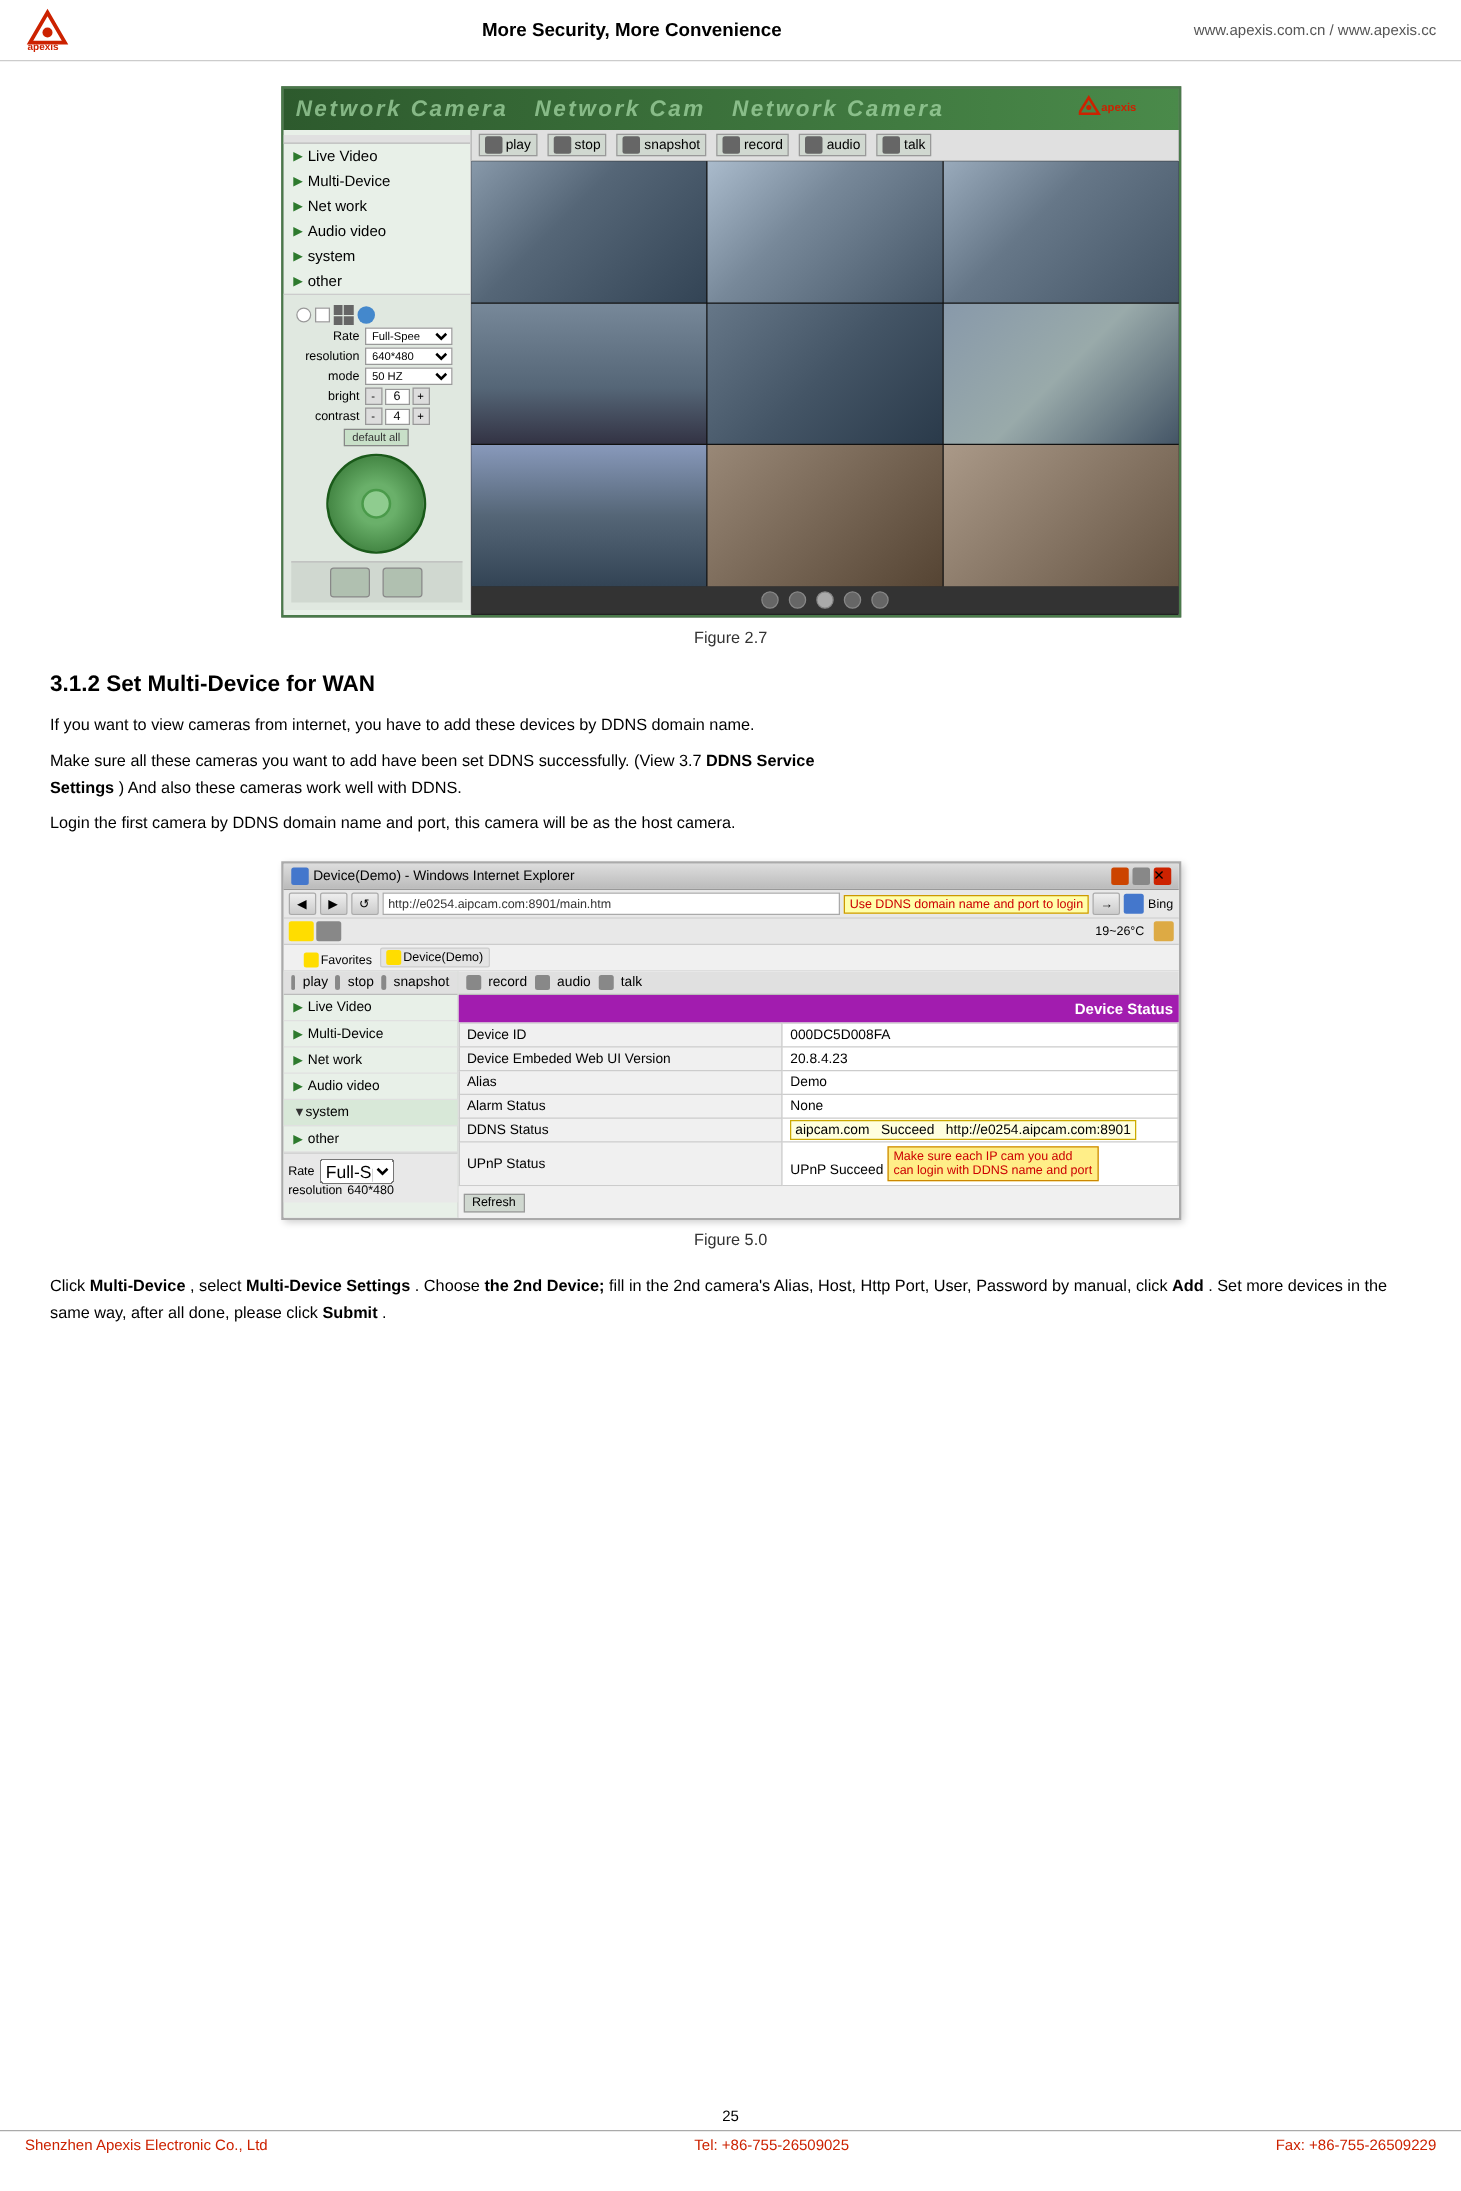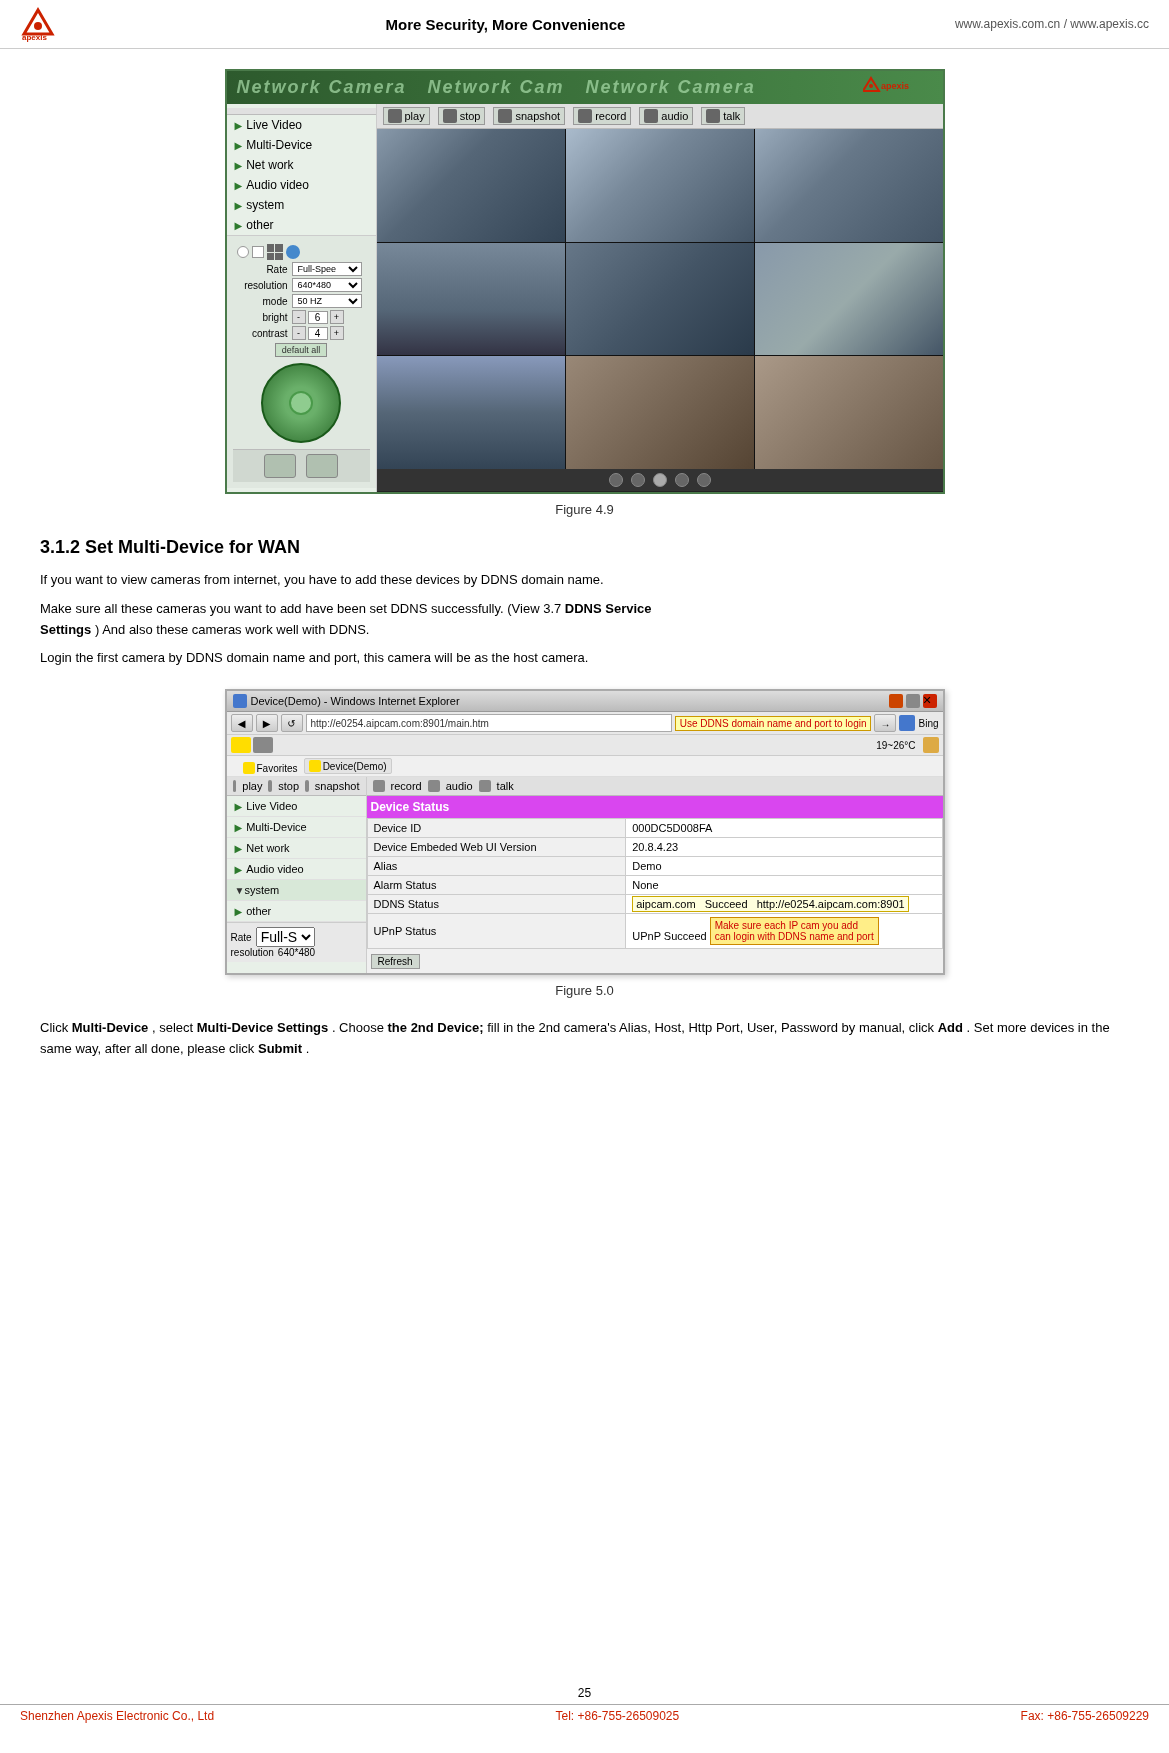--- a/index.html
+++ b/index.html
@@ -431,23 +431,23 @@
       align-items: center;
       gap: 6px;
       padding: 3px 6px;
       background: #e0e0e0;
       border-bottom: 1px solid #bbb;
       font-size: 11px;
     }
 
     
     .device-status-header {
-      background: #d946ef;
+      background: #a21caf;
       color: white;
-      text-align: left;
+      text-align: right;
       padding: 4px;
       font-size: 12px;
       font-weight: bold;
     }
 
     .device-table {
       width: 100%;
       border-collapse: collapse;
       font-size: 11px;
     }
@@ -719,21 +719,21 @@
           <div style="display:flex; justify-content:center; gap:8px; padding:4px; background:#333;">
             <div style="width:14px;height:14px;border-radius:50%;background:#666;border:1px solid #888;"></div>
             <div style="width:14px;height:14px;border-radius:50%;background:#666;border:1px solid #888;"></div>
             <div style="width:14px;height:14px;border-radius:50%;background:#aaa;border:1px solid #888;"></div>
             <div style="width:14px;height:14px;border-radius:50%;background:#666;border:1px solid #888;"></div>
             <div style="width:14px;height:14px;border-radius:50%;background:#666;border:1px solid #888;"></div>
           </div>
         </div>
       </div>
     </div>
-    <div class="figure-label">Figure 4.9</div>
+    <div class="figure-label">Figure 2.7</div>
   </div>
 
   <div class="section-heading">3.1.2 Set Multi-Device for WAN</div>
 
   <p class="body-text">If you want to view cameras from internet, you have to add these devices by DDNS domain name.</p>
   <p class="body-text">
     <span>Make sure all these cameras you want to add have been set DDNS successfully. (View 3.7 </span>
     <strong>DDNS Service</strong>
     <span><br></span>
     <strong>Settings</strong>

